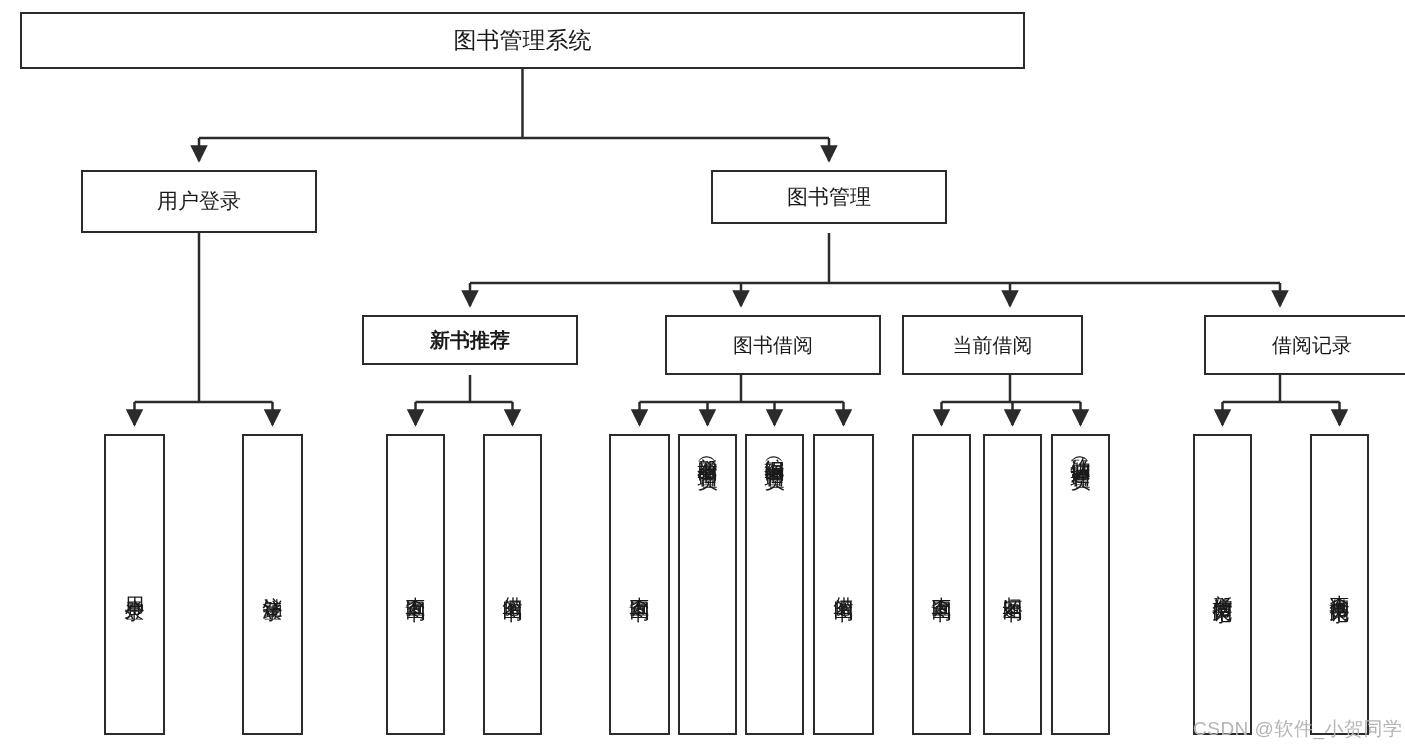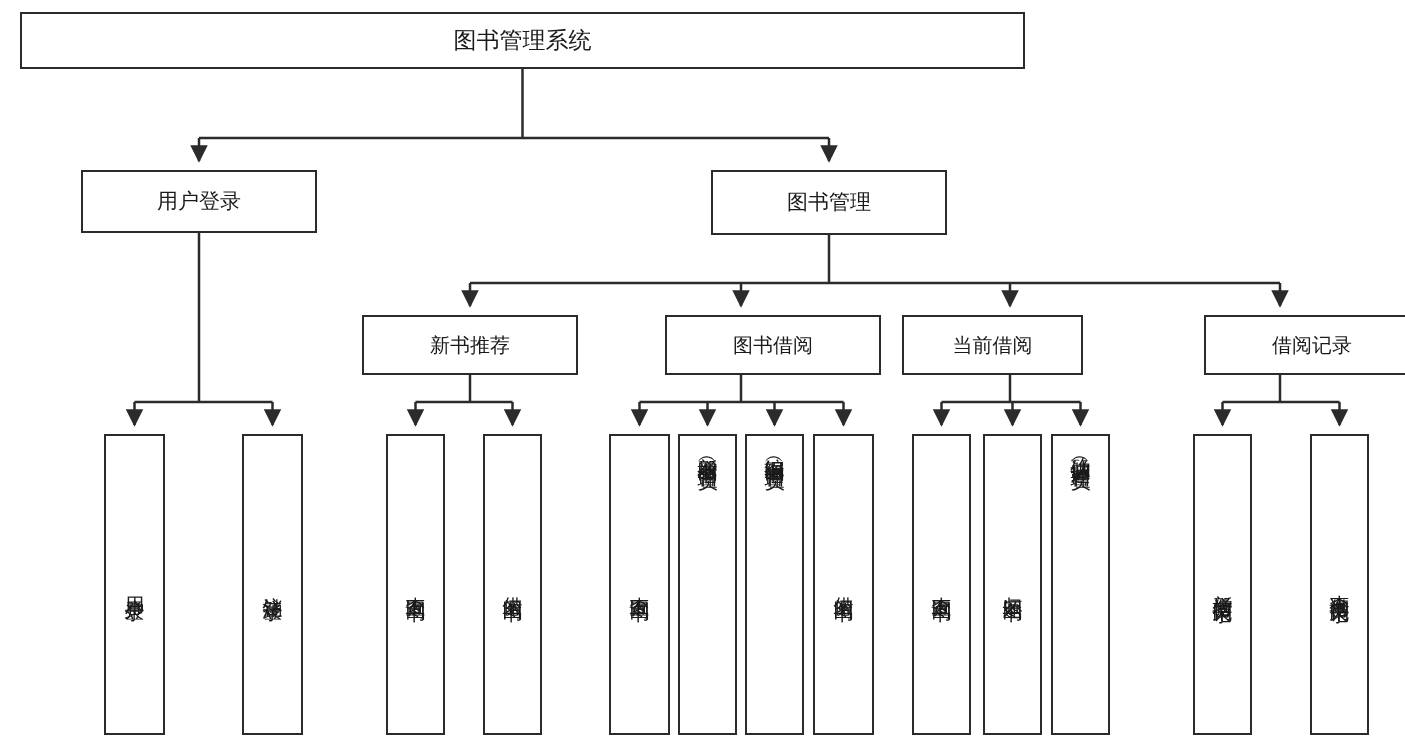--- a/index.html
+++ b/index.html
@@ -114,24 +114,24 @@
       </g>
   </svg>
 
   <div id="node-layer">
       <div class="node level-0" style="left: 20px; top: 12px; width: 1005px; height: 57px;">
         <span>图书管理系统</span>
       </div>
       <div class="node level-1" style="left: 81px; top: 170px; width: 236px; height: 63px;">
         <span>用户登录</span>
       </div>
-      <div class="node level-1" style="left: 711px; top: 170px; width: 236px; height: 65px;">
+      <div class="node level-1" style="left: 711px; top: 170px; width: 236px; height: 54px;">
         <span>图书管理</span>
       </div>
-      <div class="node level-2" style="left: 362px; top: 315px; width: 216px; height: 60px;">
+      <div class="node level-2" style="left: 362px; top: 315px; width: 216px; height: 50px; font-weight: bold;">
         <span>新书推荐</span>
       </div>
       <div class="node level-2" style="left: 633px; top: 315px; width: 216px; height: 60px; margin-left: 32px;">
         <span>图书借阅</span>
       </div>
       <div class="node level-2" style="left: 902px; top: 315px; width: 181px; height: 60px;">
         <span>当前借阅</span>
       </div>
       <div class="node level-2" style="left: 1172px; top: 315px; width: 216px; height: 60px; margin-left: 32px;">
         <span>借阅记录</span>
@@ -170,14 +170,15 @@
         <span>确认归还（管理员）</span>
       </div>
       <div class="node level-3 leaf" style="left: 1193px; top: 434px; width: 59px; height: 301px;">
         <span>新增借阅记录</span>
       </div>
       <div class="node level-3 leaf" style="left: 1310px; top: 434px; width: 59px; height: 301px;">
         <span>查询借阅记录</span>
       </div>
     </div>
 
+  <div class="watermark" style="left: 1193px; top: 716px;">CSDN @软件_小贺同学</div>
 
 </div>
 
 </body></html>

